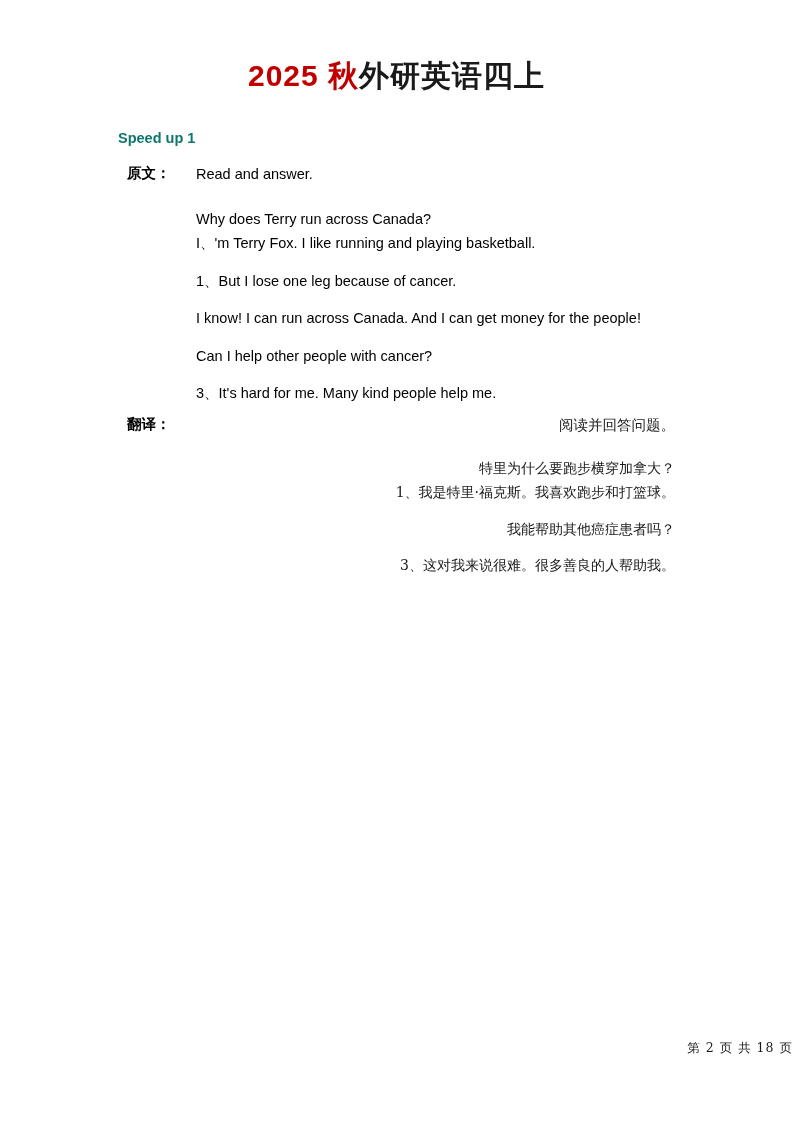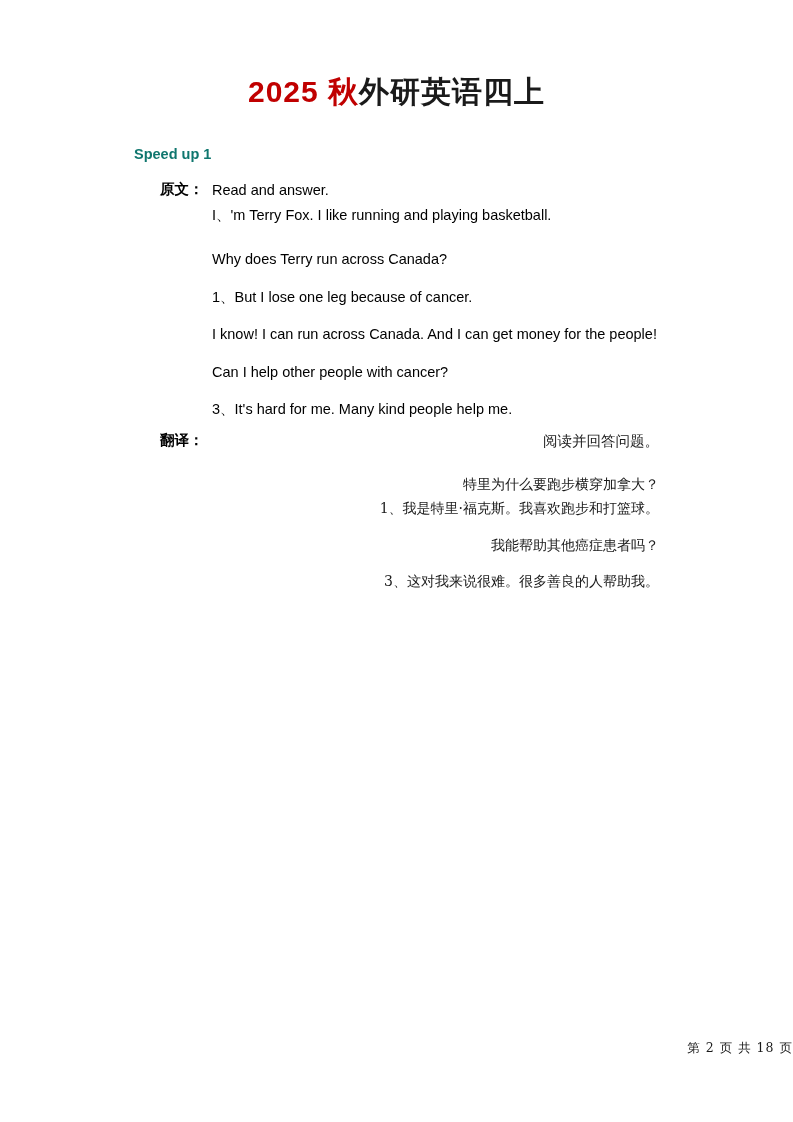--- a/index.html
+++ b/index.html
@@ -14,21 +14,21 @@
     font-family: "Liberation Sans", sans-serif;
     color: #000000;
     overflow: hidden;
   }
   .page {
     position: absolute;
     top: 0; left: 0;
     width: 793px;
     height: 933px;
     box-sizing: border-box;
-    padding: 16px;
+    padding: 0;
   }
   .title {
     text-align: center;
     margin-top: 58px;
     font-size: 30px;
     font-weight: bold;
     letter-spacing: 1px;
     line-height: 1.2;
   }
   .title .red {
@@ -45,21 +45,21 @@
     color: #0f766e;
   }
   .block {
     margin-top: 18px;
     position: relative;
     padding-left: 196px;
     padding-right: 118px;
   }
   .block .label {
     position: absolute;
-    left: 144px;
+    left: 127px;
     top: 0;
     font-size: 14.5px;
     font-weight: bold;
     white-space: nowrap;
   }
   .block .first-line {
     font-size: 14.5px;
     line-height: 1.5;
   }
   .para {
@@ -108,22 +108,22 @@
     <span class="red">2025 秋</span><span class="black">外研英语四上</span>
   </div>
 
   <div class="section-head">Speed up 1</div>
 
   <div class="block">
     <span class="label cn-label">原文：</span>
     <div class="first-line">Read and answer.</div>
   </div>
 
+  <div class="para first">Why does Terry run across Canada?</div>
   <div class="para tight">I、'm Terry Fox. I like running and playing basketball.</div>
-  <div class="para first">Why does Terry run across Canada?</div>
   <div class="para">1、But I lose one leg because of cancer.</div>
   <div class="para">I know! I can run across Canada. And I can get money for the people!</div>
   <div class="para">Can I help other people with cancer?</div>
   <div class="para">3、It's hard for me. Many kind people help me.</div>
 
   <div class="block" style="margin-top:10px;">
     <span class="label cn-label">翻译：</span>
     <div class="first-line cn">阅读并回答问题。</div>
   </div>
 

